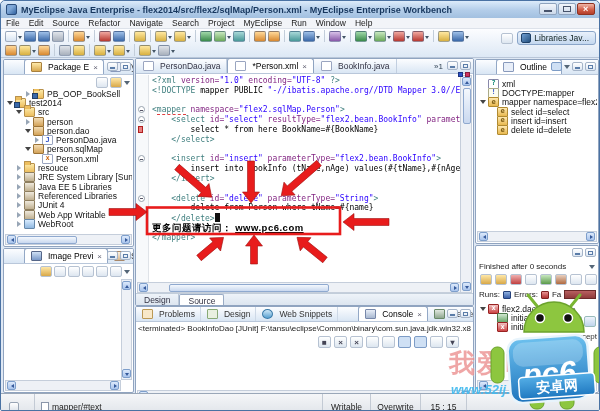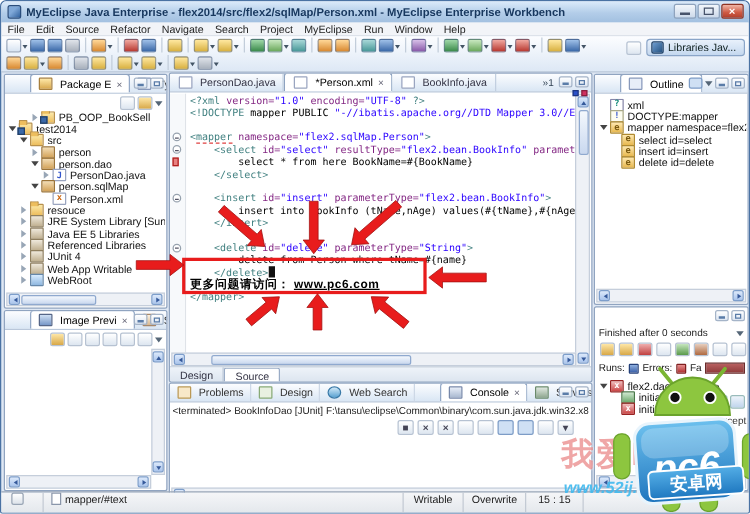--- a/index.html
+++ b/index.html
@@ -144,21 +144,21 @@
   .badge.r{background:linear-gradient(#e89090,#b03030);border:1px solid #802020;}
   .fbar{flex:1;height:9px;background:linear-gradient(#b86060,#8f3b3b);border:1px solid #6a2a2a;}
   .ftr{position:absolute;left:62px;top:59px;right:1px;font-size:8px;color:#222;}
   .flines{display:inline-block;width:9px;height:7px;vertical-align:-1px;margin-right:2px;
     background:repeating-linear-gradient(#667 0 1px,transparent 1px 3px);}
   .ftico{position:absolute;width:12px;height:11px;border:1px solid #9bb;border-radius:2px;background:linear-gradient(#eef4fb,#bfd4ec);}
   .frag{position:absolute;font-size:8px;color:#333;white-space:nowrap;}
   
   .statusbar{position:absolute;left:0;right:0;top:392px;height:19px;background:linear-gradient(#f5f6f8,#e2e6eb);
     border-top:1px solid #9aa7b8;display:flex;align-items:center;font-size:8.5px;color:#222;}
-  .scell{height:100%;display:flex;align-items:flex-start;padding:0 6px;border-right:1px solid #c3cad4;}
+  .scell{height:100%;display:flex;align-items:flex-end;padding:0 6px;border-right:1px solid #c3cad4;}
   .sico{width:10px;height:10px;border:1px solid #98a4b4;border-radius:2px;background:linear-gradient(#fff,#dde3ea);margin:0 2px;}
   .docico{width:8px;height:10px;background:#fff;border:1px solid #8a96aa;margin-right:3px;}
   
   .overlay{position:absolute;left:0;top:0;z-index:60;pointer-events:none;}
   .wm1{position:absolute;left:448px;top:345px;font-size:26px;font-weight:bold;letter-spacing:2px;z-index:55;
     color:rgba(226,92,92,.55);text-shadow:0 0 2px rgba(255,255,255,.95);pointer-events:none;}
   .wm2{position:absolute;left:450px;top:381px;font-size:13px;font-weight:bold;font-style:italic;
     color:rgba(66,186,238,.92);z-index:55;pointer-events:none;}
 </style>
 </head>
@@ -555,21 +555,21 @@
         <span class="ptab">
           <span class="tic probs"></span>
           <span class="tlb">Problems</span>
         </span>
         <span class="ptab">
           <span class="tic tasks"></span>
           <span class="tlb">Design</span>
         </span>
         <span class="ptab">
           <span class="tic wbr"></span>
-          <span class="tlb">Web Search</span>
+          <span class="tlb">Web Snippets</span>
         </span>
         <span class="ptab on">
           <span class="tic cons"></span>
           <span class="tlb">Console</span>
           <span class="tx">×</span>
         </span>
         <span class="ptab">
           <span class="tic srv"></span>
           <span class="tlb">Servers</span>
         </span>

